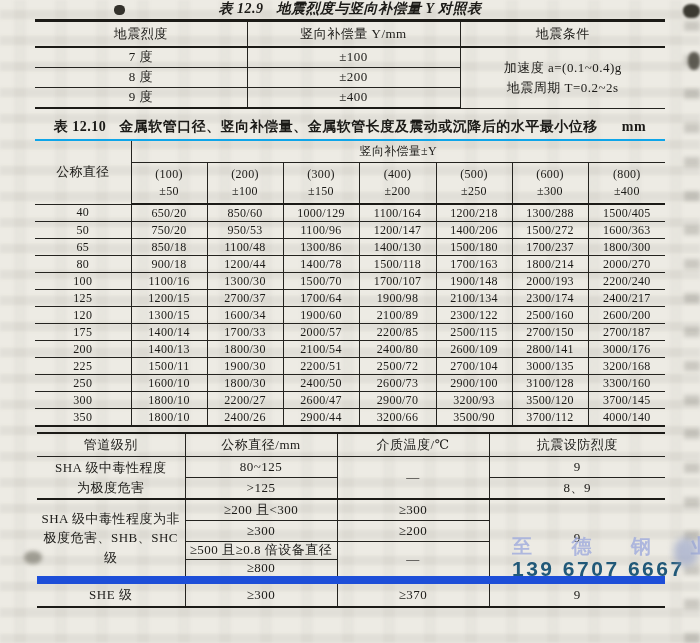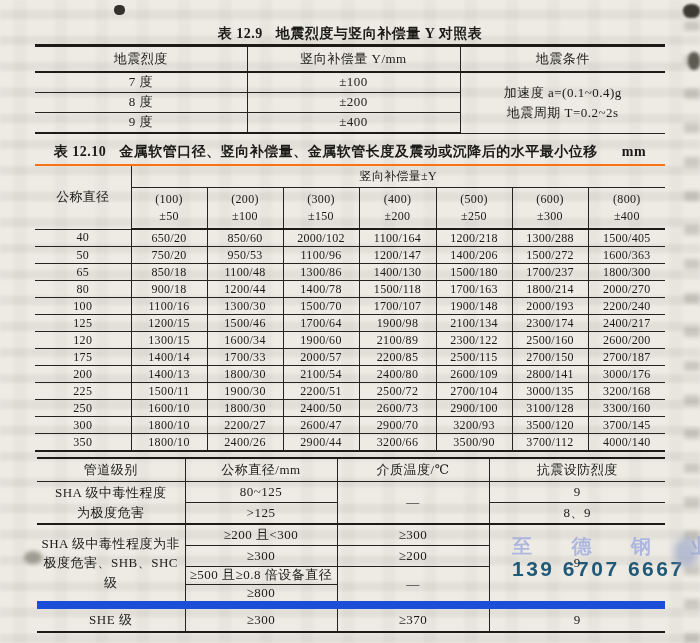--- a/index.html
+++ b/index.html
@@ -27,41 +27,41 @@
   .sm1{left:114px;top:5px;width:11px;height:10px;background:#34322c;filter:blur(.5px);}
   .sm2{left:683px;top:4px;width:17px;height:14px;background:#3c3a32;filter:blur(1px);}
   .sm3{left:688px;top:52px;width:12px;height:18px;background:#4a473e;filter:blur(1.5px);opacity:.85;}
   .sm4{left:24px;top:551px;width:18px;height:13px;background:#8d8b80;filter:blur(2px);opacity:.8;}
   .sm5{left:674px;top:538px;width:24px;height:28px;background:#9aa5c9;filter:blur(3.5px);opacity:.65;}
 
   .content{position:relative;z-index:1;}
   .ttl{font-weight:bold;font-size:14px;text-align:center;letter-spacing:.5px;white-space:nowrap;}
   .ttl .lbl{margin-right:13px;}
   .ttl .unit{margin-left:24px;}
-  .t9-ttl{padding-top:25px;height:19px;}
+  .t9-ttl{padding-top:0;height:19px;font-style:italic;}
   .t10-ttl{margin-top:9px;height:18px;}
   .t11-ttl{margin-top:13px;height:18px;}
 
   table{border-collapse:collapse;table-layout:fixed;
         border-left-style:hidden;border-right-style:hidden;}
   th,td{border:1px solid #24231f;padding:0;text-align:center;vertical-align:middle;
         font-weight:normal;font-size:13px;line-height:1.25;letter-spacing:.5px;}
 
   
   .t9{margin-left:35px;width:630px;}
   .t9 thead th{height:24px;border-top:3px solid #1c1b17;border-bottom:2px solid #1c1b17;}
   .t9 td{height:19px;}
   .t9 .lastrow td{border-bottom:2px solid #1c1b17;}
   .t9 .cond{text-align:center;}
   .t9 .cond .condwrap{display:inline-block;text-align:center;font-size:13px;line-height:1.55;}
 
   
   .t10{margin-left:35px;width:630px;margin-top:3px;}
   .t10 th,.t10 td{font-size:12px;letter-spacing:.3px;}
-  .t10 .hr1 th{height:21px;border-top:2px solid #f97316;}
+  .t10 .hr1 th{height:21px;border-top:2px solid #0ea5e9;}
   .t10 .hr2 th{height:40px;border-bottom:2px solid #1c1b17;}
   .t10 .corner{font-size:13px;}
   .t10 tbody td{height:16px;}
   .t10 tbody tr:last-child td{border-bottom:2px solid #1c1b17;}
   .t10 .sub2{display:block;margin-top:2px;}
 
   
   .t11{margin-left:37px;width:628px;margin-top:5px;}
   .t11 th{height:22px;border-top:2px solid #1c1b17;}
   .t11 td{height:20px;}
@@ -158,21 +158,21 @@
           <th><span>(600)</span><span class="sub2">±300</span></th>
           <th><span>(800)</span><span class="sub2">±400</span></th>
         </tr>
       </thead>
       <tbody>
 
           <tr>
             <td>40</td>
             <td>650/20</td>
             <td>850/60</td>
-            <td>2000/102</td>
+            <td>1000/129</td>
             <td>1100/164</td>
             <td>1200/218</td>
             <td>1300/288</td>
             <td>1500/405</td>
           </tr>
 
           <tr>
             <td>50</td>
             <td>750/20</td>
             <td>950/53</td>
@@ -212,21 +212,21 @@
             <td>1500/70</td>
             <td>1700/107</td>
             <td>1900/148</td>
             <td>2000/193</td>
             <td>2200/240</td>
           </tr>
 
           <tr>
             <td>125</td>
             <td>1200/15</td>
-            <td>1500/46</td>
+            <td>2700/37</td>
             <td>1700/64</td>
             <td>1900/98</td>
             <td>2100/134</td>
             <td>2300/174</td>
             <td>2400/217</td>
           </tr>
 
           <tr>
             <td>120</td>
             <td>1300/15</td>

